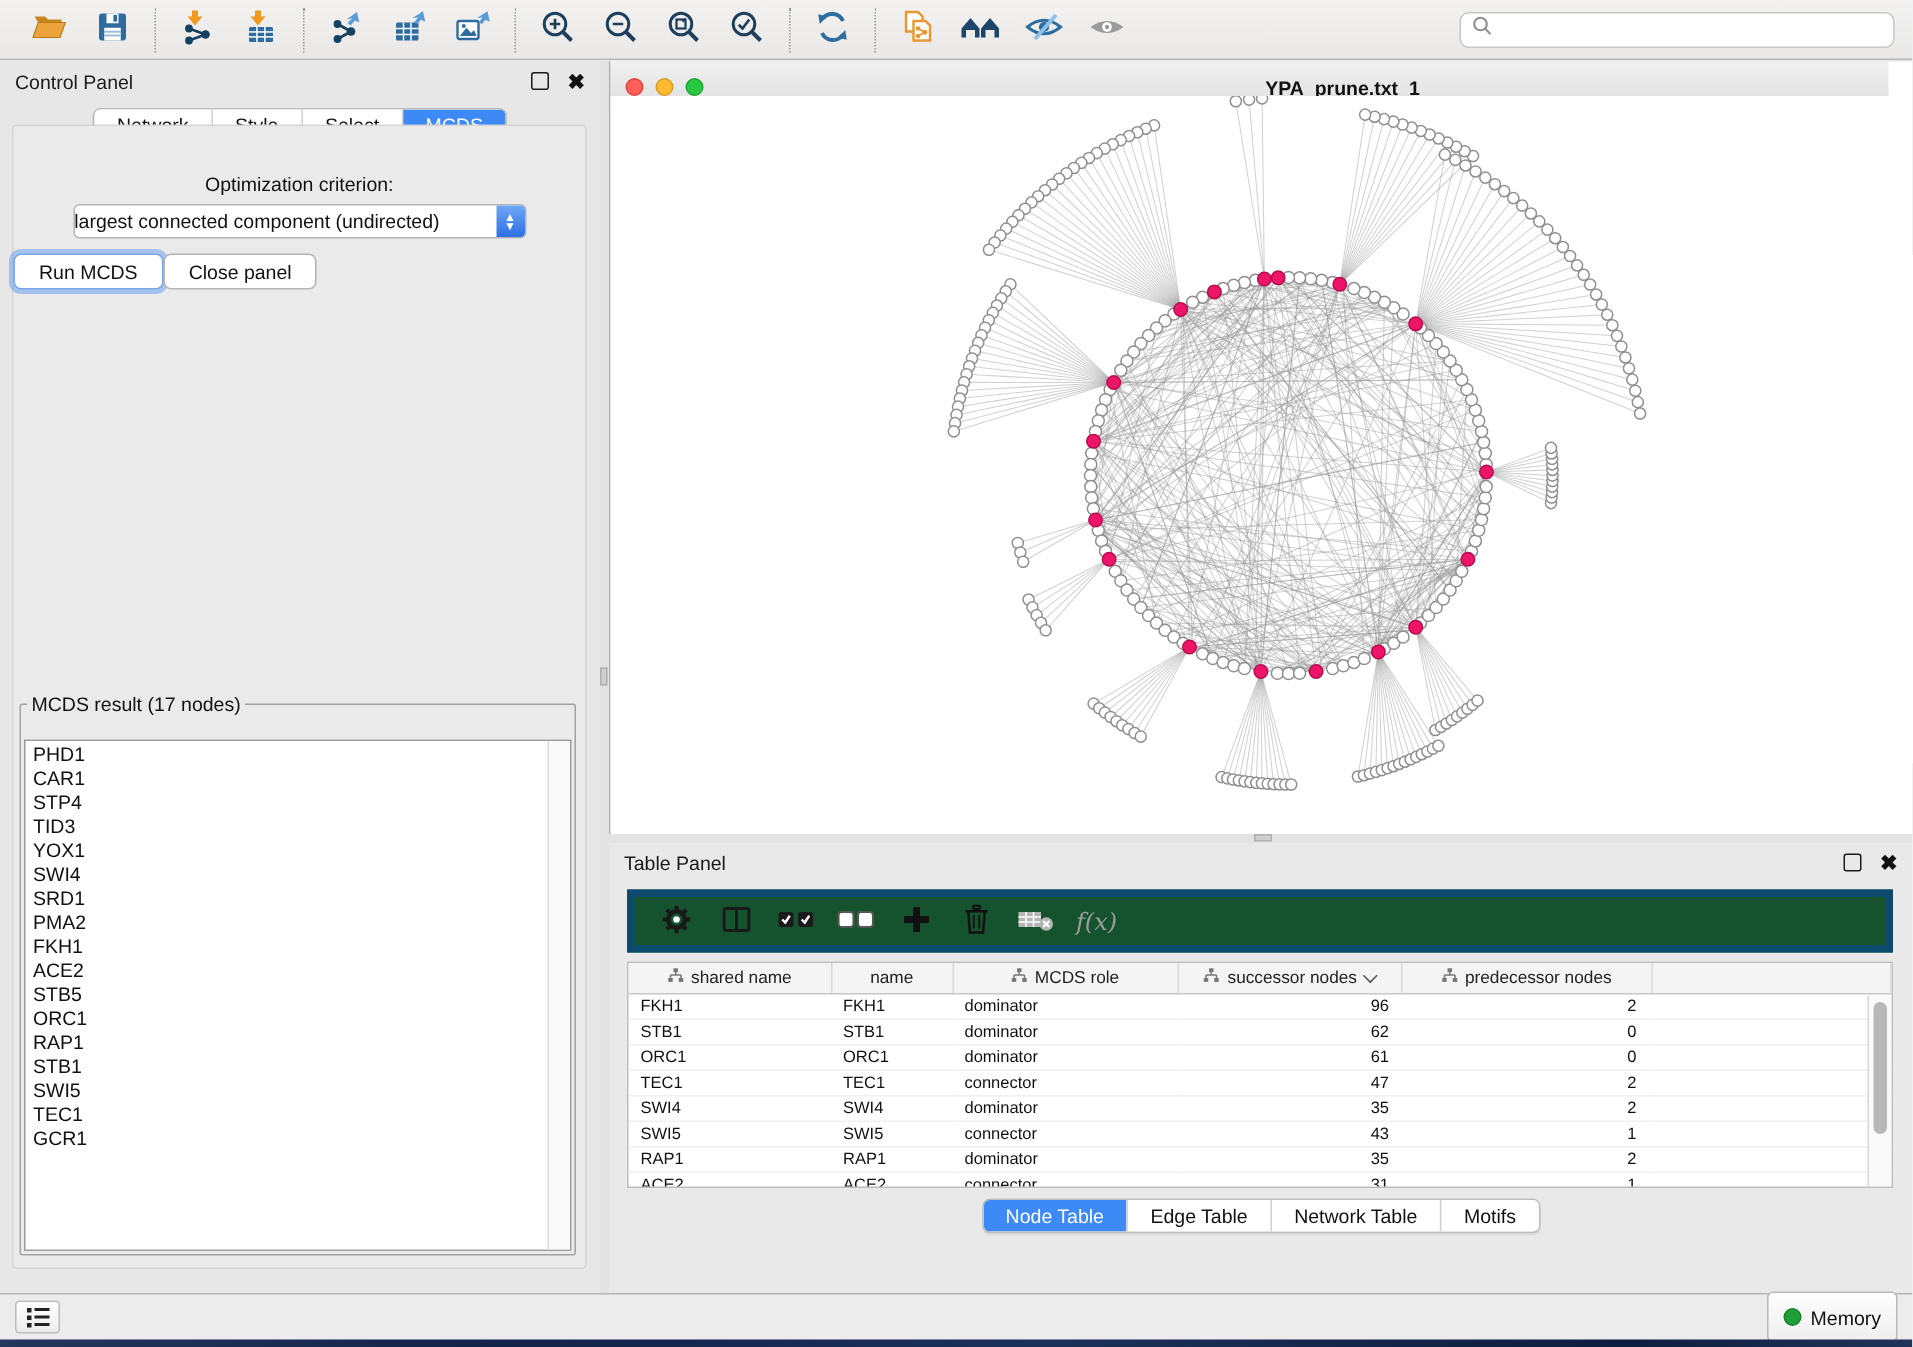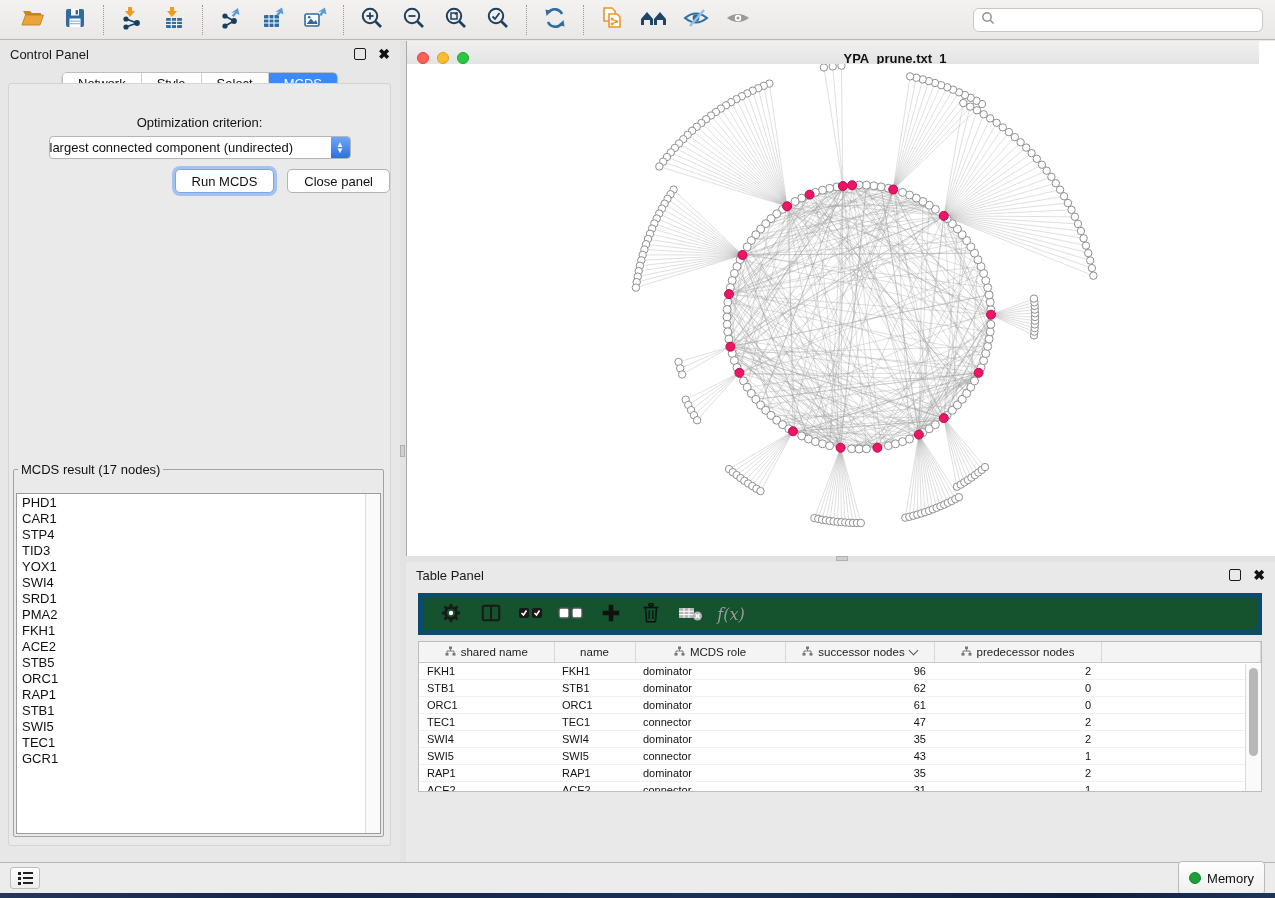--- a/index.html
+++ b/index.html
@@ -19,21 +19,21 @@
   .seg{display:inline-flex;background:#fff;border:1px solid #bdbdbd;border-radius:5px;overflow:hidden;box-shadow:0 1px 1px rgba(0,0,0,.08);}
   .seg .tab{padding:2px 15px;font-size:13px;color:#111;background:#fff;border-left:1px solid #cfcfcf;cursor:pointer;white-space:nowrap;line-height:17px;}
   .seg .tab:first-child{border-left:none;}
   .seg .tab.active{background:#3d8af7;color:#fff;}
   #cp-tabs{position:absolute;top:31px;left:50%;transform:translateX(-50%);}
   .inner-panel{position:absolute;top:42px;left:8px;right:9px;bottom:16px;background:#eaeaea;border:1px solid #d4d4d4;border-radius:3px;}
   .opt-label{position:absolute;top:31px;left:0;right:0;text-align:center;font-size:13px;color:#111;}
   .selectbox{position:absolute;top:52px;left:50%;transform:translateX(-50%);width:302px;height:23px;background:#fff;border:1px solid #b5b5b5;border-radius:4px;display:flex;align-items:center;box-sizing:border-box;cursor:pointer;}
   .selectbox .val{flex:1;font-size:13px;color:#111;white-space:nowrap;overflow:hidden;}
   .stepper{width:19px;height:21px;border-radius:0 3px 3px 0;background:linear-gradient(#6ea7f8,#2d6fe3);display:flex;flex-direction:column;align-items:center;justify-content:center;color:#fff;font-size:8px;line-height:6px;}
-  .btn-row{position:absolute;top:85px;left:0;right:0;display:flex;justify-content:flex-end;gap:13px;}
+  .btn-row{position:absolute;top:85px;left:0;right:12px;display:flex;justify-content:flex-start;}
   .btn{height:24px;padding:0 16px;background:#fff;border:1px solid #b3b3b3;border-radius:5px;font-size:13px;font-family:"Liberation Sans",sans-serif;color:#111;cursor:pointer;}
   .btn.focus{box-shadow:0 0 0 3px rgba(108,160,240,.55);border-color:#7ba7e8;}
   fieldset.mcds{position:absolute;left:4px;right:6px;top:378px;bottom:8px;border:1px solid #a2a2a2;border-radius:2px;margin:0;padding:2px;background:#eaeaea;}
   fieldset.mcds legend{font-size:13px;color:#111;padding:0 3px;margin-left:2px;}
   .listwrap{position:absolute;left:2px;right:2px;top:16px;bottom:2px;background:#fff;border:1px solid #9c9c9c;overflow:hidden;}
   .listbox{position:absolute;left:0;top:0;right:14px;bottom:0;padding:1px 0 0 5px;font-size:13px;line-height:16px;color:#111;}
   .list-scroll{position:absolute;top:0;right:0;bottom:0;width:14px;background:#fafafa;border-left:1px solid #dcdcdc;}
   
   .vsplit{position:absolute;top:41px;left:400px;width:6px;height:821px;background:#e3e3e3;border-right:1px solid #9e9e9e;cursor:col-resize;}
   .vsplit .grip{position:absolute;top:404px;left:0;width:5px;height:12px;background:#cfcfcf;border:1px solid #b0b0b0;box-sizing:border-box;}
@@ -1289,20 +1289,26 @@
               <td class="num">31</td>
               <td class="num" style="padding-right: 10px;">1</td>
               <td></td>
             </tr>
           </tbody>
       </table>
       <div class="tbl-scroll">
           <div class="tbl-thumb"></div>
         </div>
     </div>
+    <div class="seg" id="table-tabs">
+        <span class="tab active">Node Table</span>
+        <span class="tab">Edge Table</span>
+        <span class="tab">Network Table</span>
+        <span class="tab">Motifs</span>
+      </div>
   </section>
 
   <footer class="statusbar">
     <button class="status-left">
       <span class="list-icon">
           <i>
             <b></b>
             <s></s>
           </i>
           <i>

